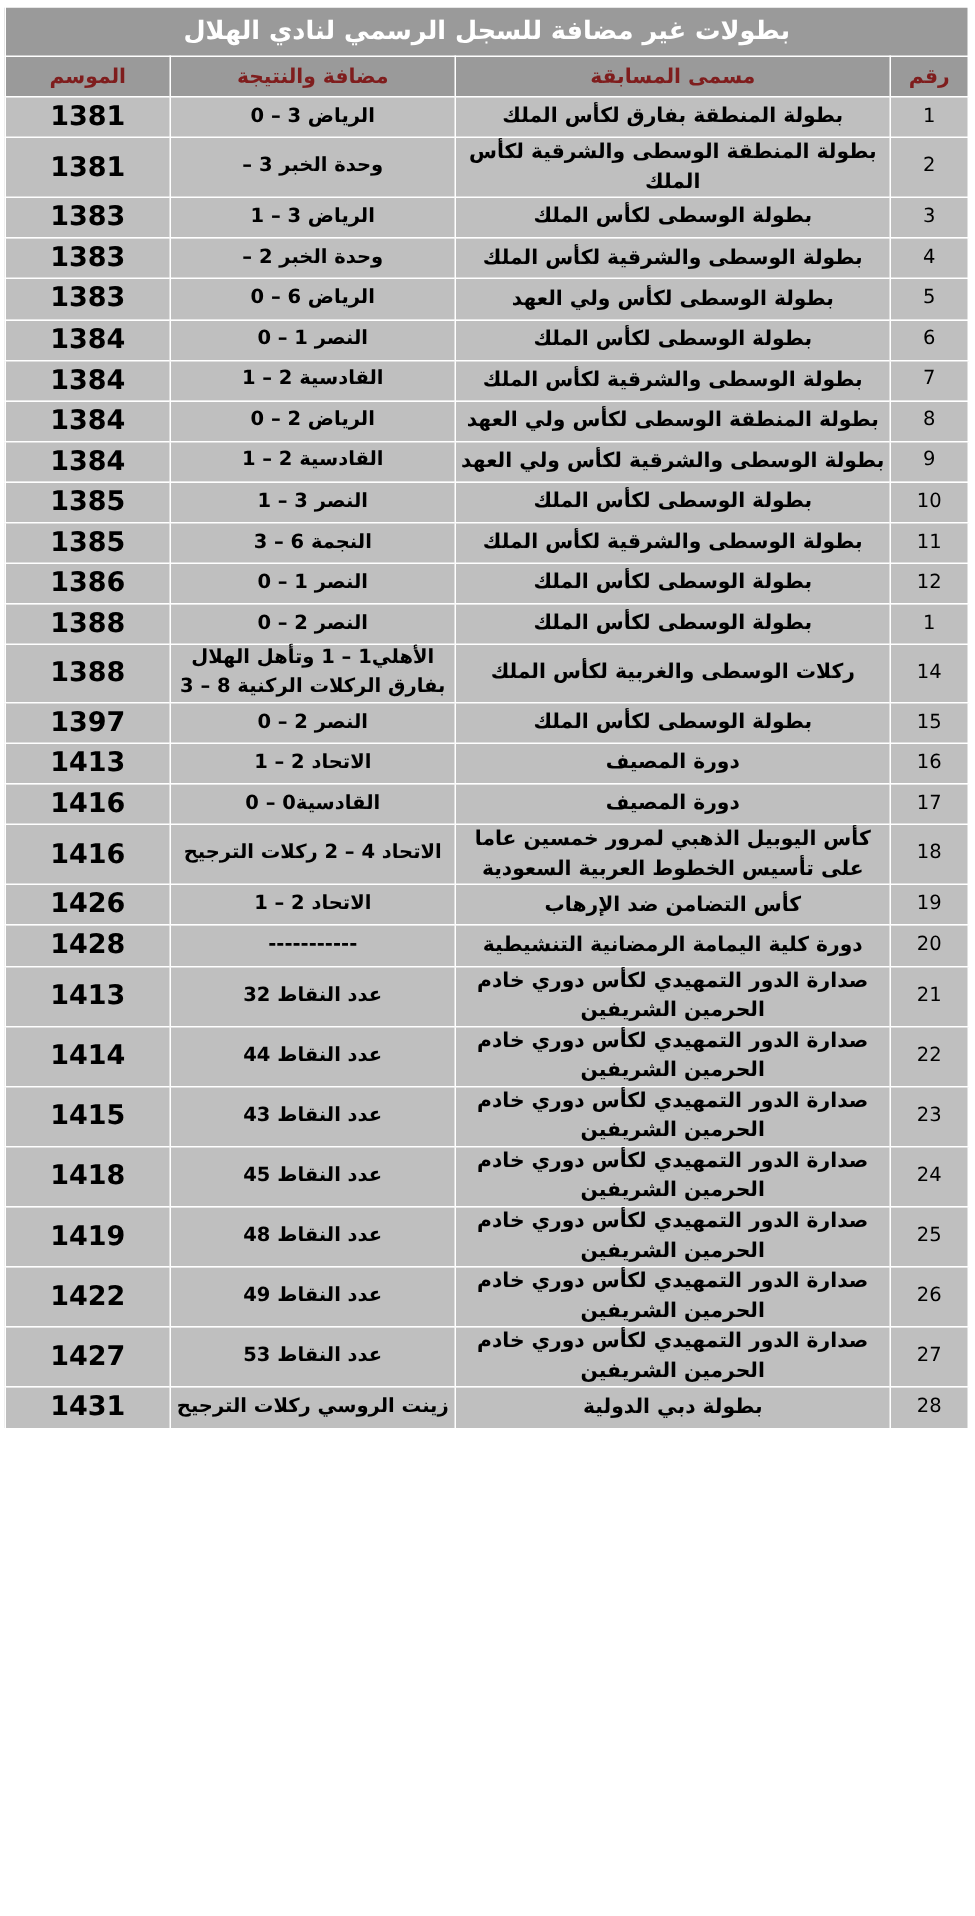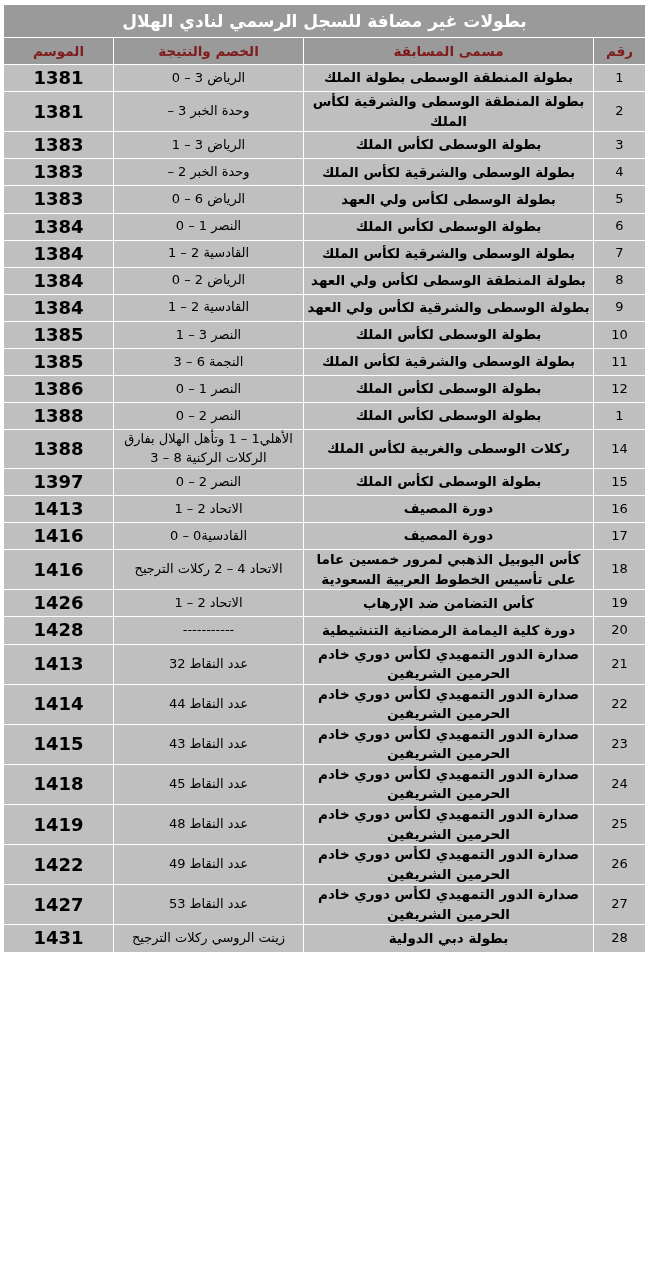--- a/index.html
+++ b/index.html
@@ -58,21 +58,21 @@
   }
   .cell.num {
     font-size: 13px;
   }
   .cell.name {
     font-size: 13.5px;
     font-weight: bold;
   }
   .cell.score {
     font-size: 13px;
-    font-weight: normal;
+    font-weight: bold;
   }
   .cell.season {
     font-size: 18px;
     font-weight: bold;
   }
   col.c-num { width: 52px; }
   col.c-name { width: 290px; }
   col.c-score { width: 190px; }
   col.c-season { width: 110px; }
 </style>
@@ -87,28 +87,28 @@
       <col class="c-score">
       <col class="c-season">
     </colgroup>
     <thead>
       <tr>
         <th class="title-cell" colspan="4">بطولات غير مضافة للسجل الرسمي لنادي الهلال</th>
       </tr>
       <tr>
         <th class="hdr">رقم</th>
         <th class="hdr">مسمى المسابقة</th>
-        <th class="hdr">الخصم والنتيجة</th>
+        <th class="hdr">مضافة والنتيجة</th>
         <th class="hdr">الموسم</th>
       </tr>
     </thead>
     <tbody id="tbody">
         <tr>
           <td class="cell num">1</td>
-          <td class="cell name">بطولة المنطقة الوسطى بطولة الملك</td>
+          <td class="cell name">بطولة المنطقة بفارق لكأس الملك</td>
           <td class="cell score">الرياض 3 – 0</td>
           <td class="cell season">1381</td>
         </tr>
         <tr>
           <td class="cell num">2</td>
           <td class="cell name">بطولة المنطقة الوسطى والشرقية لكأس الملك</td>
           <td class="cell score">وحدة الخبر 3 –</td>
           <td class="cell season">1381</td>
         </tr>
         <tr>

